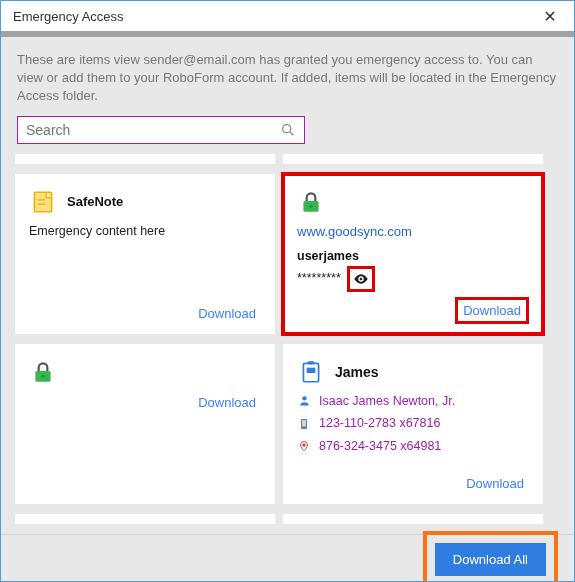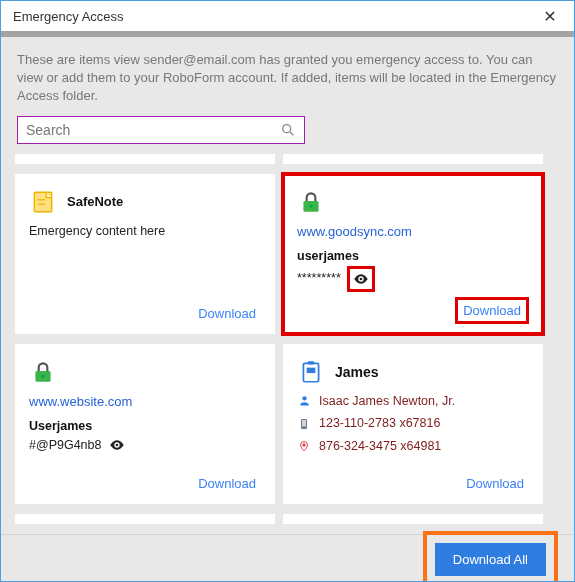--- a/index.html
+++ b/index.html
@@ -72,21 +72,21 @@
     display:inline-flex; align-items:center; justify-content:center;
     width:20px; height:18px; color:#333;
   }
   .eye svg { width:16px; height:16px; }
   .eye.box { border:3px solid #e00000; padding:2px; width:28px; height:26px;}
   .download {
     text-align:right; color:#3b82f6; font-size:13px;
     align-self:flex-end; padding:3px 5px;
   }
   .download.box { border:3px solid #e00000; }
-  .contact-line { display:flex; align-items:center; gap:8px; color:#7f1d1d; font-size:12.5px; }
+  .contact-line { display:flex; align-items:center; gap:8px; color:#a21caf; font-size:12.5px; }
   .contact-line .ci { width:14px; display:flex; justify-content:center; }
   .footer {
     height:50px; display:flex; align-items:center; justify-content:flex-end;
     padding:0 16px; border-top:1px solid #d5d5d5; background:#e8e8e8;
   }
   .primary-btn {
     background:#2f7de0; color:#fff; border:none; padding:9px 18px;
     font-size:13px; cursor:pointer;
   }
   .primary-btn-wrap { border:4px solid #f97316; padding:8px; display:inline-block;}
@@ -171,34 +171,20 @@
   <div class="card">
     <div class="card-head">
       <span class="icon-box">
         <svg width="26" height="26" viewBox="0 0 24 24">
             <rect x="5" y="11" width="14" height="10" rx="1.5" fill="#3bb54a"></rect>
             <path d="M8 11V8a4 4 0 0 1 8 0v3" fill="none" stroke="#555" stroke-width="2"></path>
             <circle cx="12" cy="16" r="1.6" fill="#0a5"></circle>
           </svg>
       </span>
     </div>
-    <div class="card-body">
-      <div class="link">www.website.com</div>
-      <div style="height:6px"></div>
-      <div class="bold">Userjames</div>
-      <div class="pw-row">
-        <span>#@P9G4nb8</span>
-        <span class="eye">
-          <svg viewBox="0 0 24 24" fill="#222">
-              <path d="M12 5C6 5 2 12 2 12s4 7 10 7 10-7 10-7-4-7-10-7zm0 11a4 4 0 1 1 0-8 4 4 0 0 1 0 8z"></path>
-              <circle cx="12" cy="12" r="2" fill="#222"></circle>
-            </svg>
-        </span>
-      </div>
-    </div>
     <span class="download">Download</span>
   </div>
 
   <div class="card">
     <div class="card-head">
       <span class="icon-box">
         <svg width="26" height="26" viewBox="0 0 24 24">
             <rect x="5" y="4" width="14" height="17" rx="1.5" fill="#fff" stroke="#2f7de0" stroke-width="1.6"></rect>
             <rect x="9" y="2" width="6" height="3" rx="1" fill="#2f7de0"></rect>
             <rect x="8" y="8" width="8" height="5" fill="#2f7de0"></rect>

